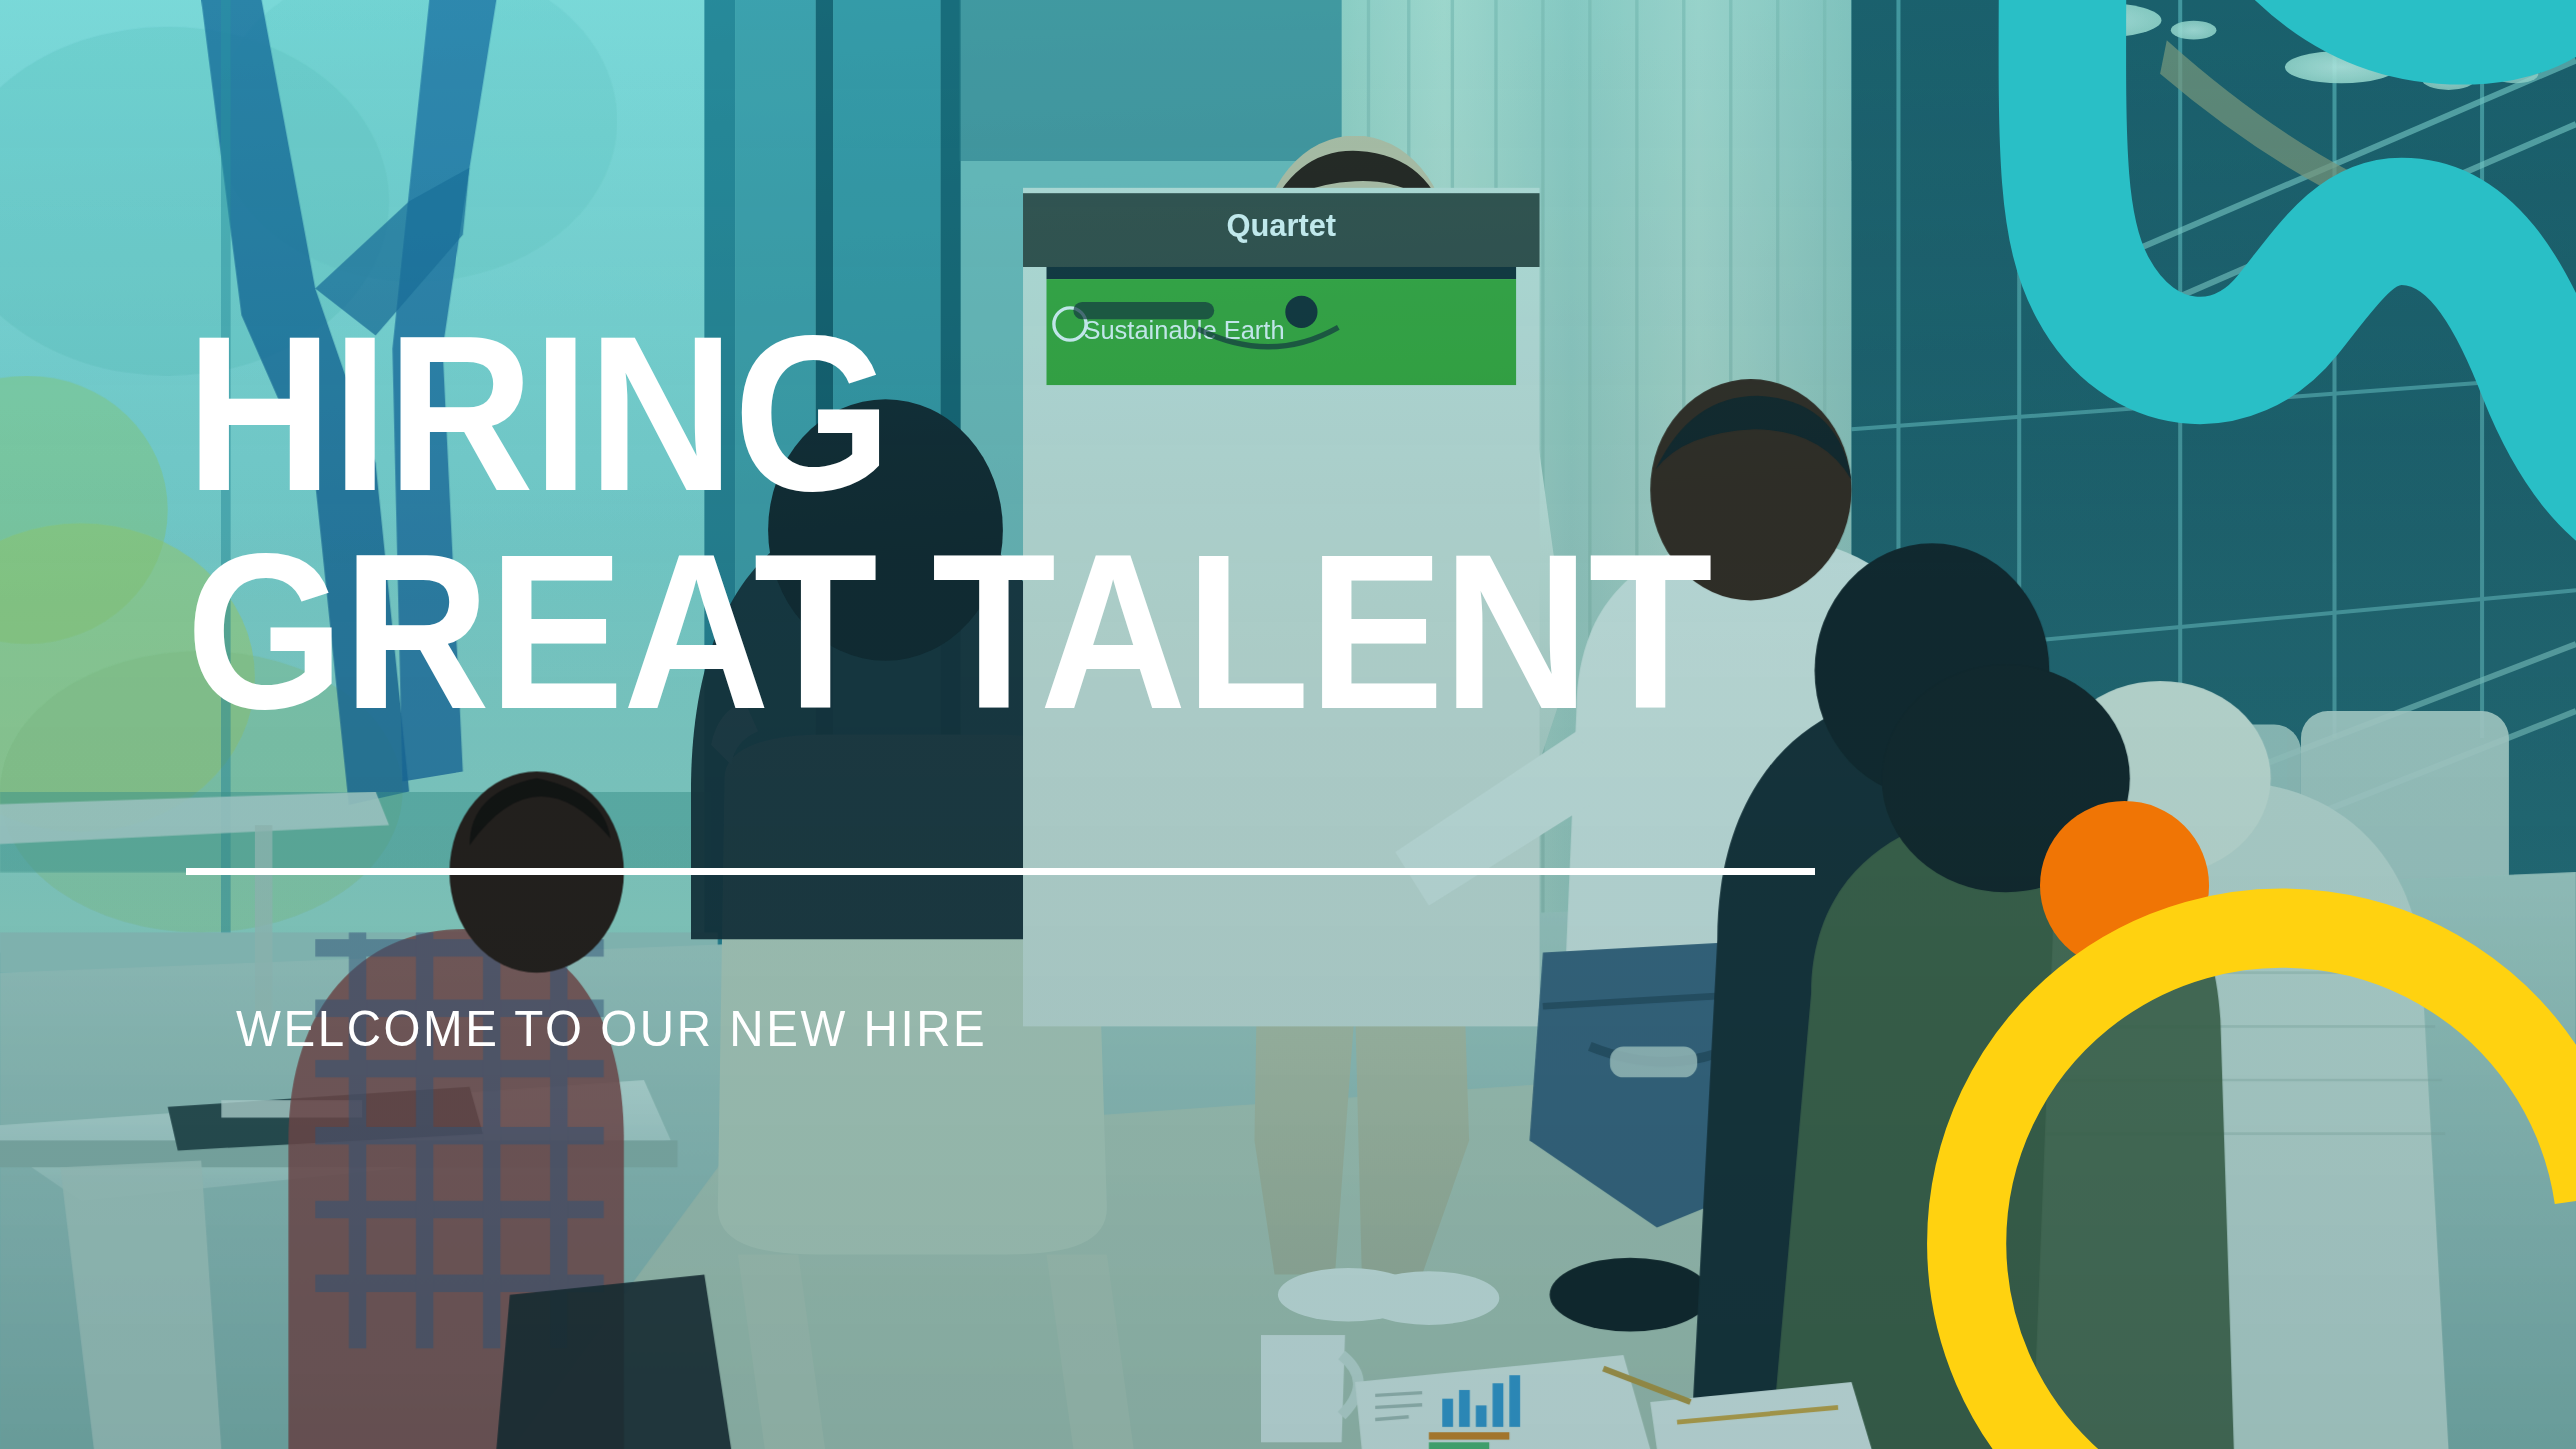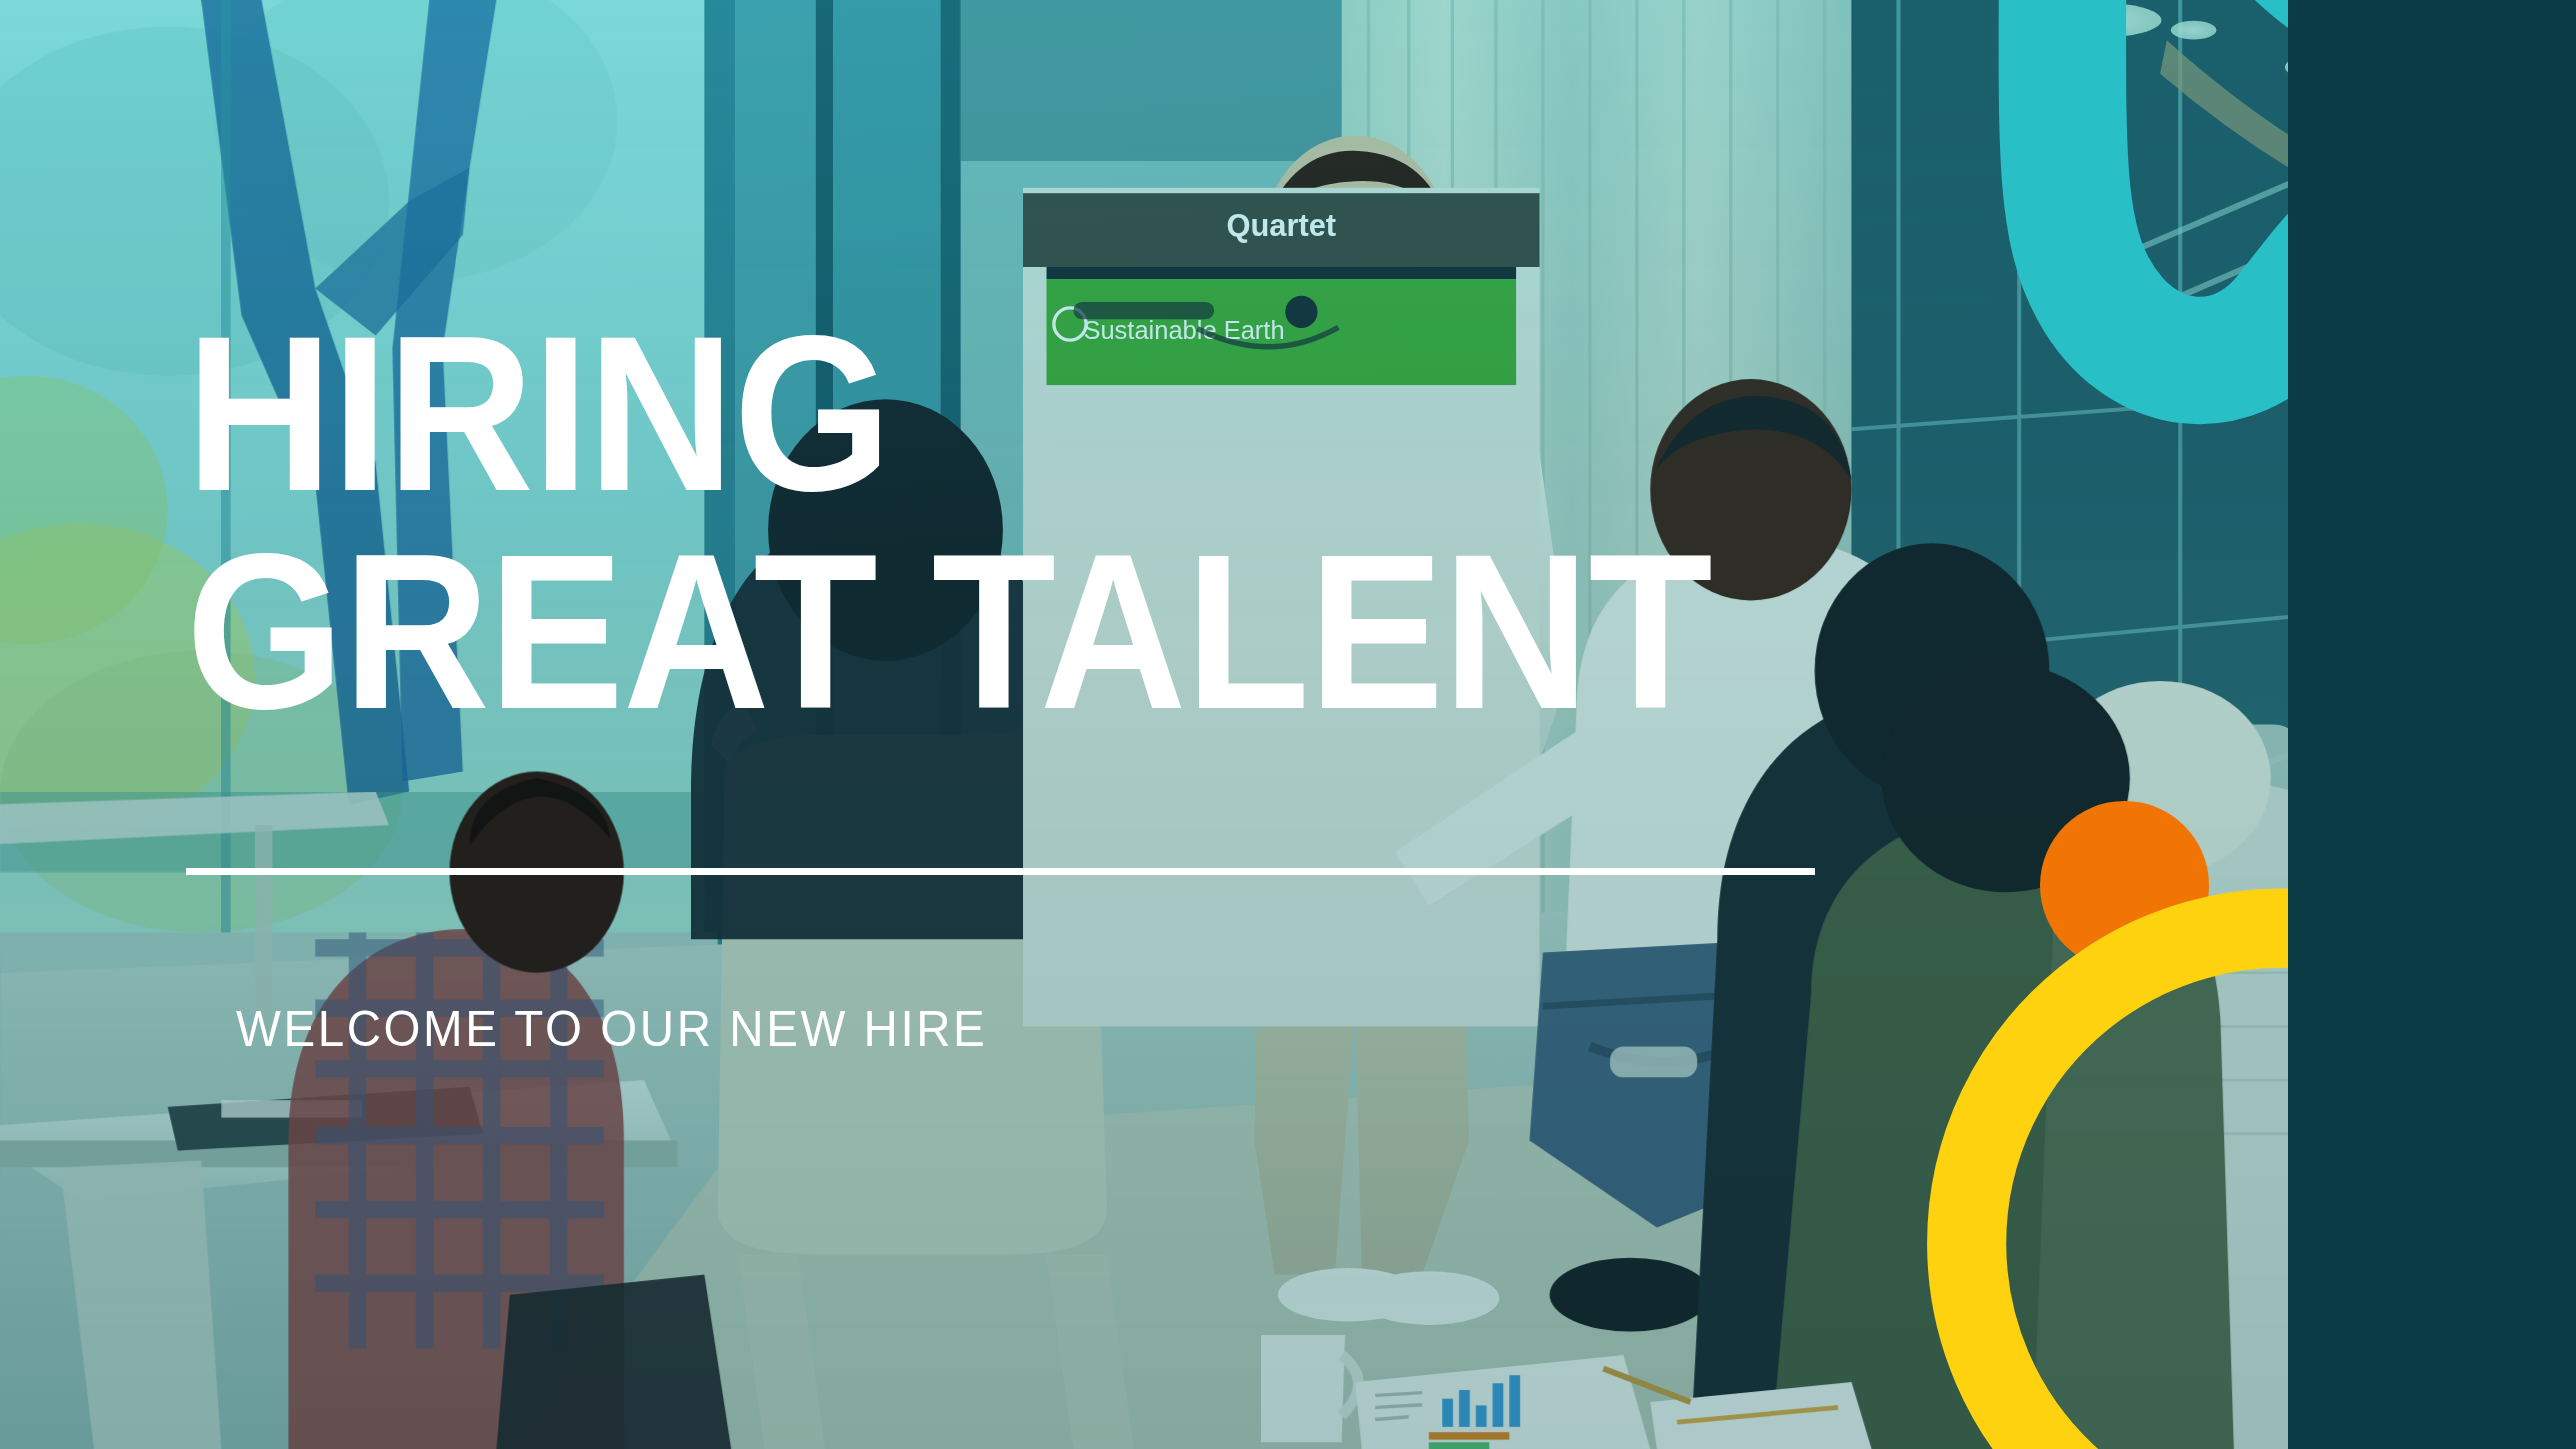--- a/index.html
+++ b/index.html
@@ -1,19 +1,19 @@
 <!DOCTYPE html>
 <html style="font-size:10.7px"><head>
 <meta charset="utf-8">
 <style>
   html,body{margin:0;padding:0;background:#0b3b45;}
   *{box-sizing:border-box;}
   #poster{
     position:relative;
-    width:2288px;height:1449px;
+    width:2576px;height:1449px;
     overflow:hidden;
     font-family:"Liberation Sans", sans-serif;
     background:#2e8a96;
   }
   .layer{position:absolute;inset:0;}
   #photo{z-index:1;}
   #duotone{
     z-index:2;
     background:
       linear-gradient(180deg, rgba(34,190,205,0.30) 0%, rgba(22,120,135,0.26) 45%, rgba(18,98,112,0.32) 100%);

